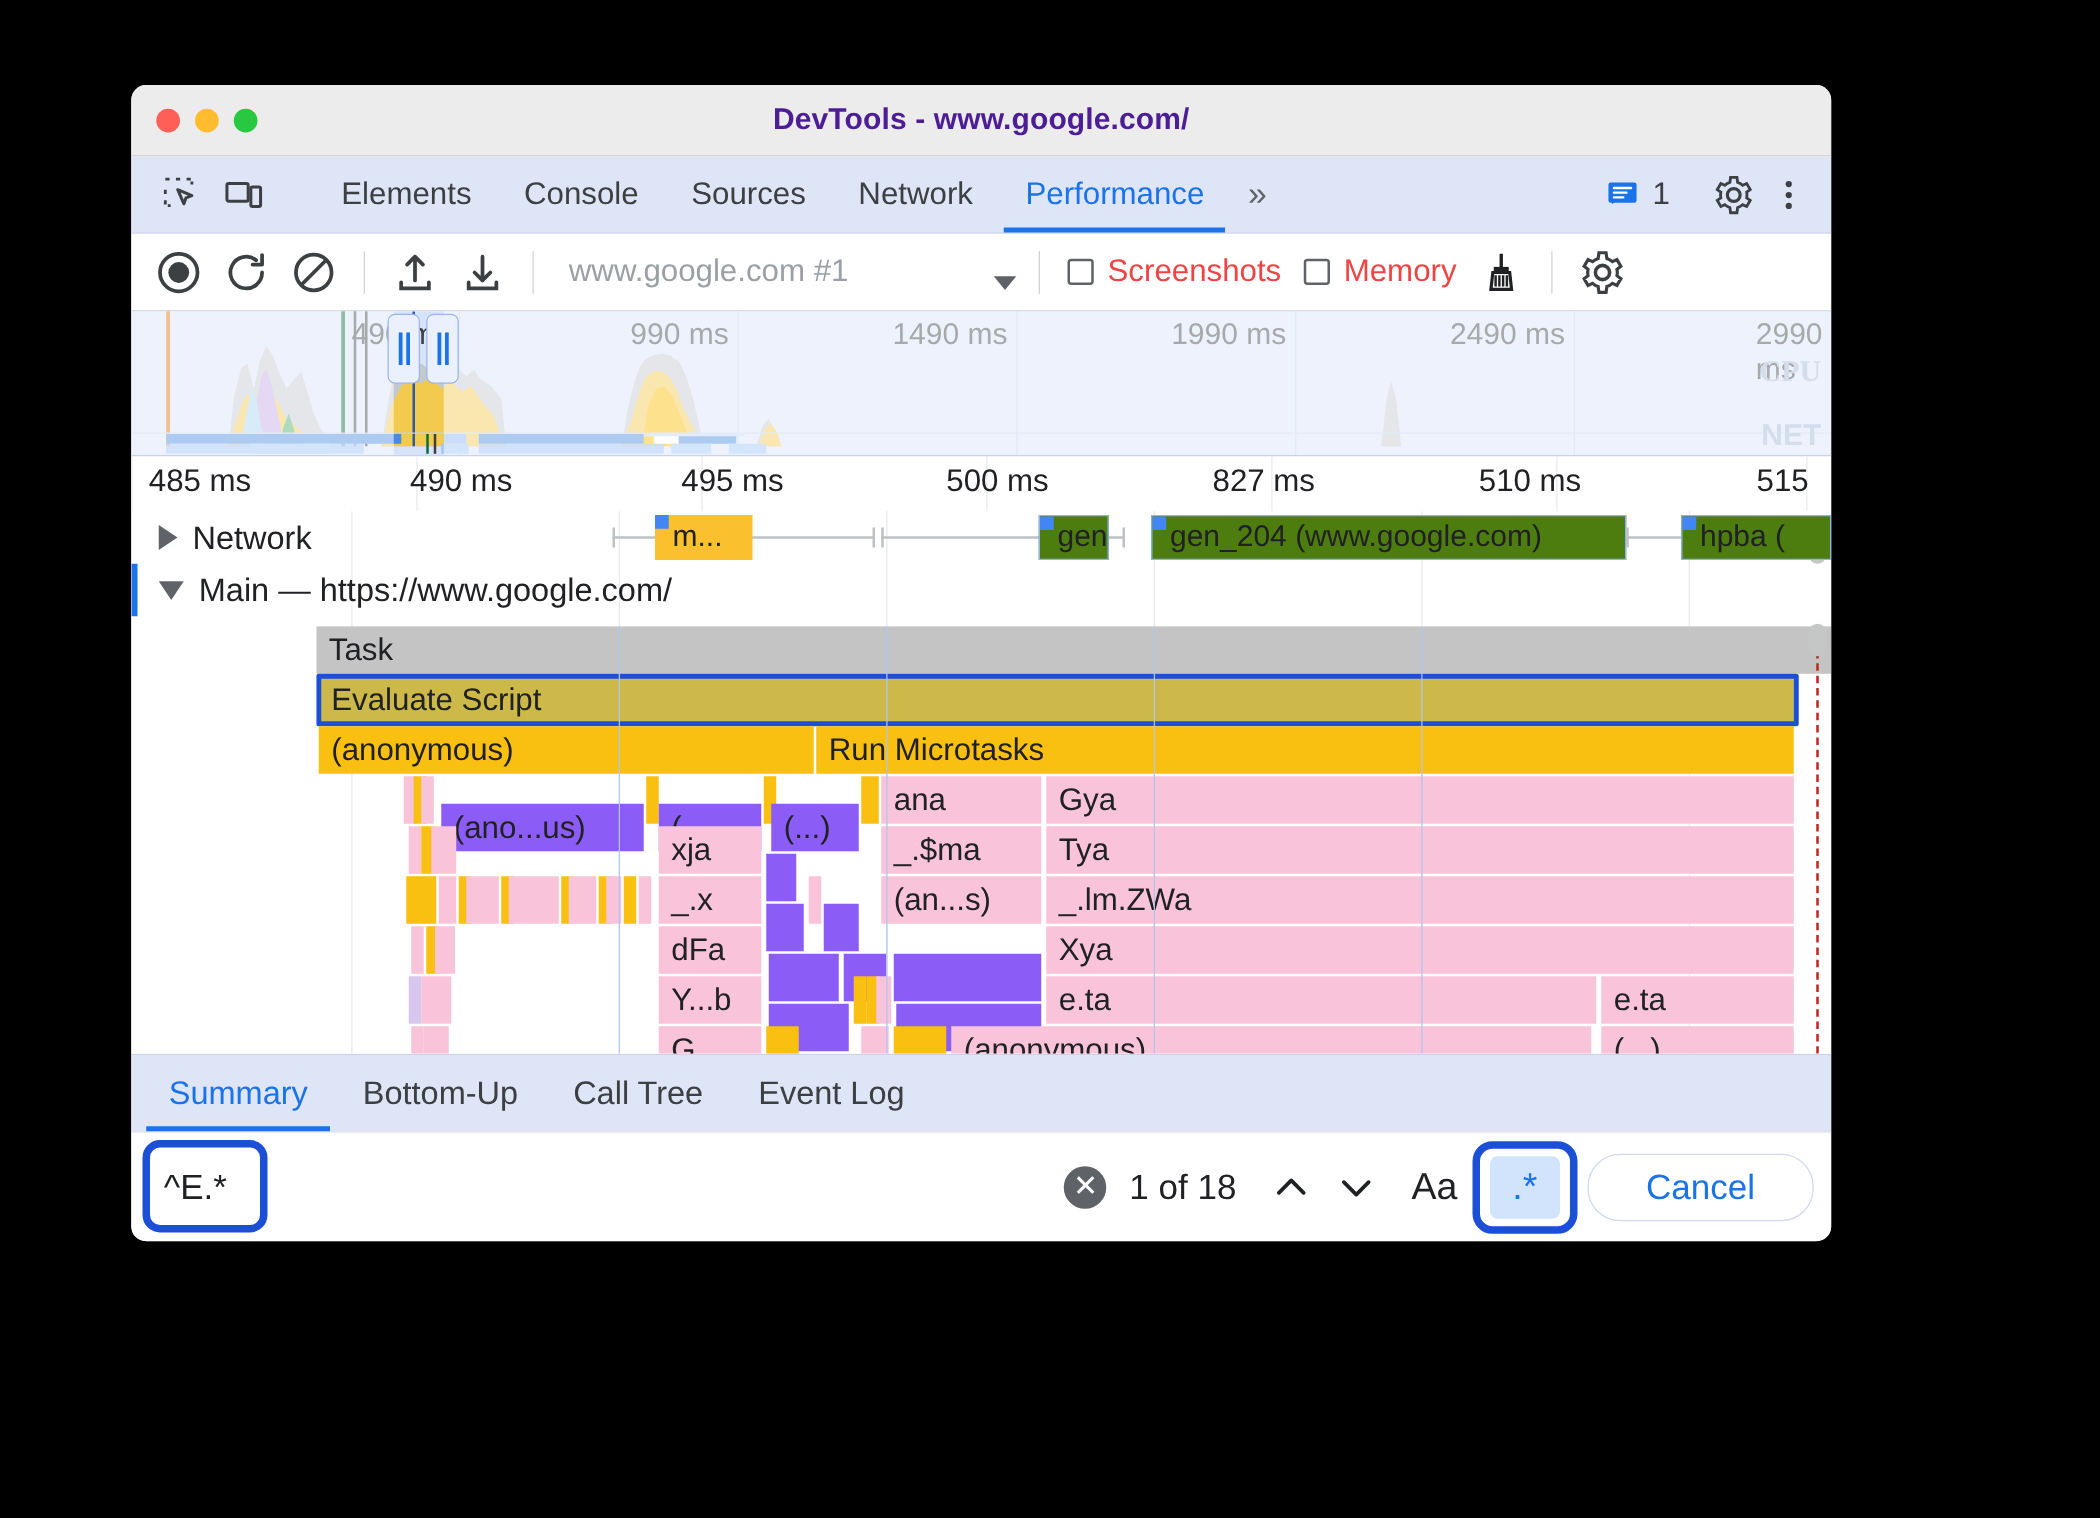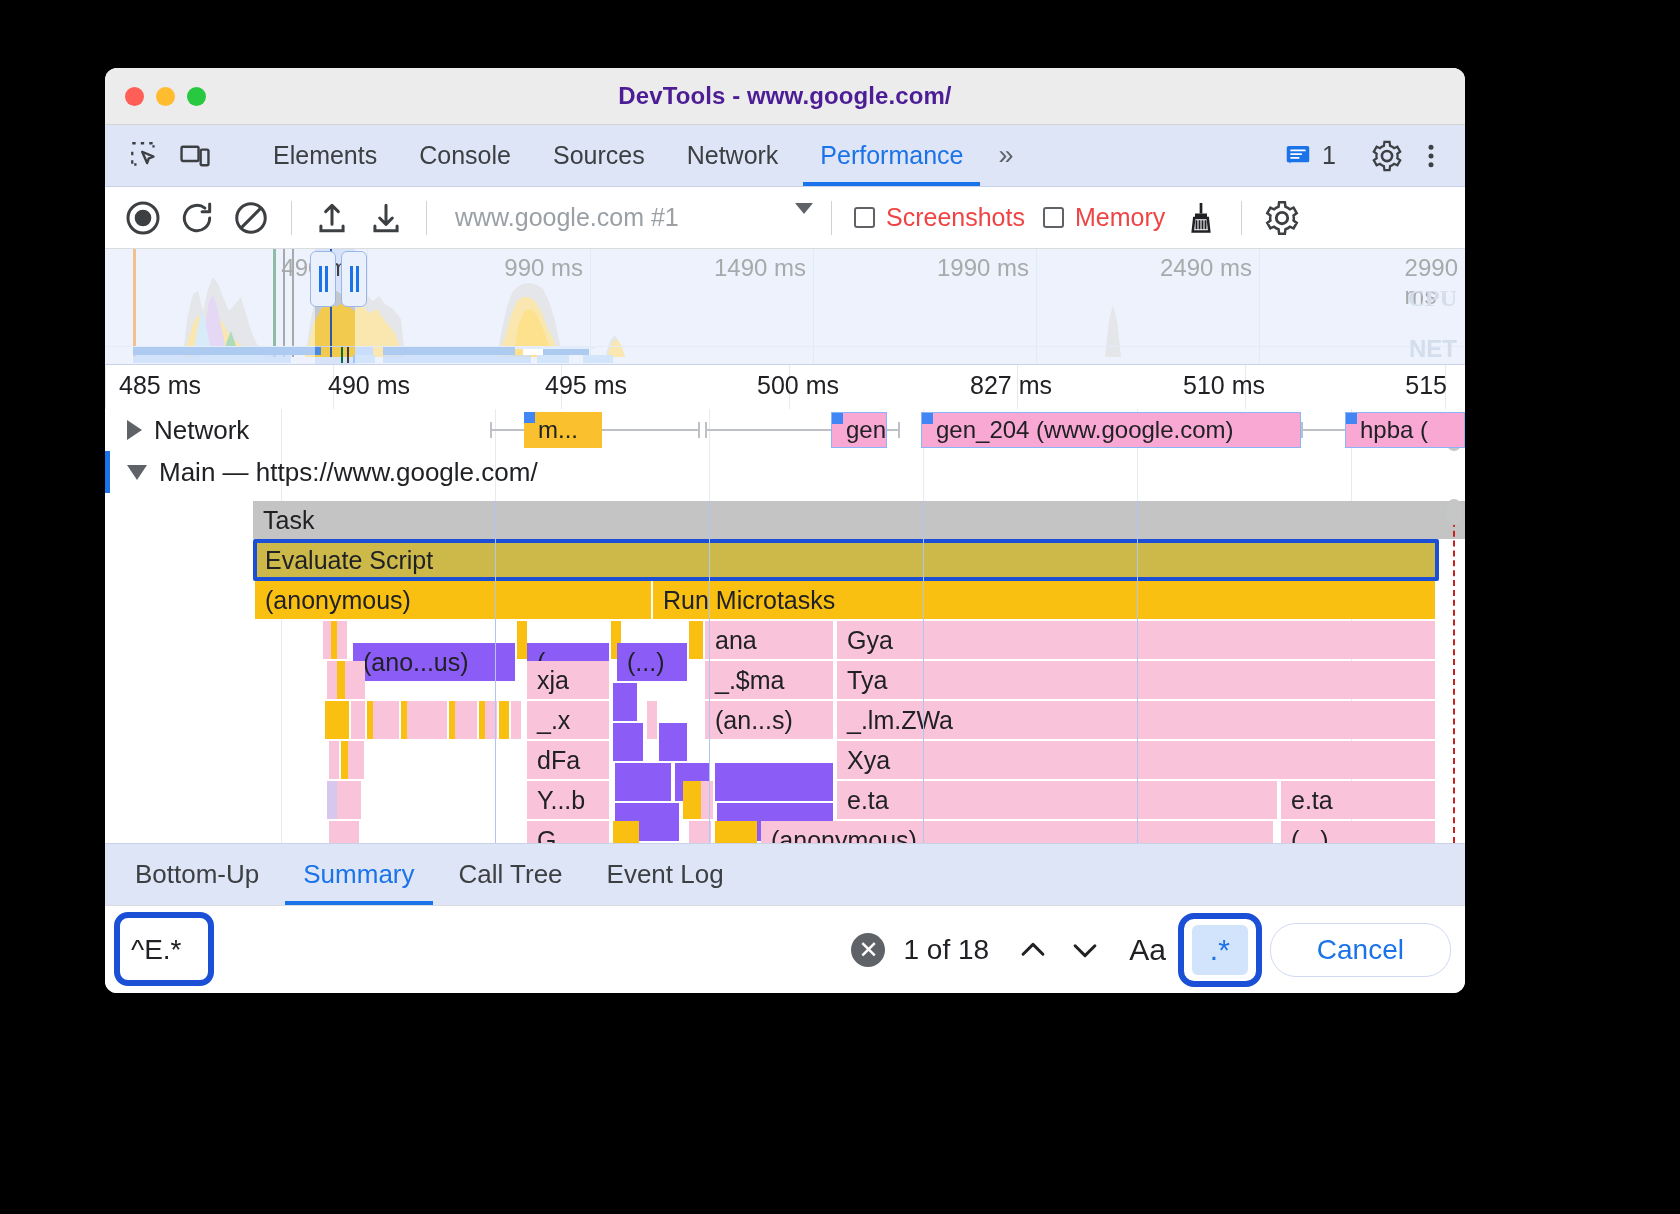--- a/index.html
+++ b/index.html
@@ -51,21 +51,21 @@
   .issue-count { font-size: 25px; color: #3c4043; }
 
   
   .perfbar {
     height: 62px; background: #fff; border-bottom: 1px solid #dadce0;
     display: flex; align-items: center; padding: 0 16px; gap: 10px; flex: 0 0 auto;
   }
   .pb-btn { width: 44px; height: 44px; display: flex; align-items: center; justify-content: center; cursor: pointer; }
   .pb-sep { width: 1px; height: 34px; background: #cfd3d8; margin: 0 8px; }
   .url-select {
-    display: flex; align-items: flex-start; gap: 28px; min-width: 368px; padding-left: 10px; cursor: pointer;
+    display: flex; align-items: flex-end; gap: 28px; min-width: 368px; padding-left: 10px; cursor: pointer;
   }
   .url-text { font-size: 25px; color: #9aa0a6; }
   .caret-down { width: 0; height: 0; border-left: 9px solid transparent; border-right: 9px solid transparent; border-top: 11px solid #5f6368; margin-left: auto; }
   .cb-wrap { display: flex; align-items: center; gap: 11px; cursor: pointer; padding: 0 4px; }
   .cbox { width: 21px; height: 21px; border: 2px solid #5f6368; border-radius: 3px; }
   .cb-label { font-size: 25px; color: #ef4444; }
 
   
   .overview { position: relative; height: 115px; background: #d7e3f8; flex: 0 0 auto; overflow: hidden; }
   .ov-ruler { position: absolute; inset: 0; }
@@ -93,21 +93,21 @@
   .track-title { font-size: 26px; color: #202124; white-space: nowrap; }
   .blue-edge { position: absolute; left: 0; top: 0; bottom: 0; width: 5px; background: #1a73e8; }
 
   .net-lane { position: absolute; left: 0; right: 0; top: 0; height: 42px; }
   .net-conn { position: absolute; height: 2px; background: #bdc1c6; top: 20px; }
   .net-conn:before, .net-conn:after { content: ""; position: absolute; top: -7px; width: 2px; height: 16px; background: #bdc1c6; }
   .net-conn:before { left: 0; } .net-conn:after { right: 0; }
   .net-bar { position: absolute; top: 3px; height: 36px; display: flex; align-items: center; padding-left: 6px;
              font-size: 24px; color: #202124; white-space: nowrap; overflow: hidden; }
   .net-bar.yellow { background: #fbc02d; }
-  .net-bar.blue { background: #f9a8d4; border: 1px solid #8ab4f8; }
+  .net-bar.blue { background: #4d7c0f; border: 1px solid #8ab4f8; }
   .net-bar .corner { position: absolute; left: 0; top: 0; width: 11px; height: 11px; background: #4285f4; }
 
   .main-chart { position: absolute; left: 148px; right: 0; top: 136px; bottom: 0; overflow: hidden; }
   .fc-row { position: relative; height: 40px; }
   .fc-block { position: absolute; top: 0; height: 38px; display: flex; align-items: center;
               padding-left: 10px; font-size: 25px; color: #202124; white-space: nowrap; overflow: hidden; }
   .c-gray { background: #c4c4c4; }
   .c-olive { background: #cdb94a; }
   .c-yellow { background: #f9c011; }
   .c-pink { background: #f9c3d9; }
@@ -517,22 +517,22 @@
     </div>
 
     <div class="vscroll">
       <div class="thumb" style="top:0;height:36px"></div>
       <div class="thumb" style="top:84px;height:26px"></div>
     </div>
 
   </div>
 
   <div class="bottom-tabs">
+    <div class="btab active">Summary</div>
     <div class="btab">Bottom-Up</div>
-    <div class="btab active">Summary</div>
     <div class="btab">Call Tree</div>
     <div class="btab">Event Log</div>
   </div>
 
   <div class="searchbar">
     <div class="search-input-wrap">
       <div class="search-ring"></div>
       <input class="search-input" value="^E.*" placeholder="" style="">
     </div>
     <div class="clear-x">✕</div>

